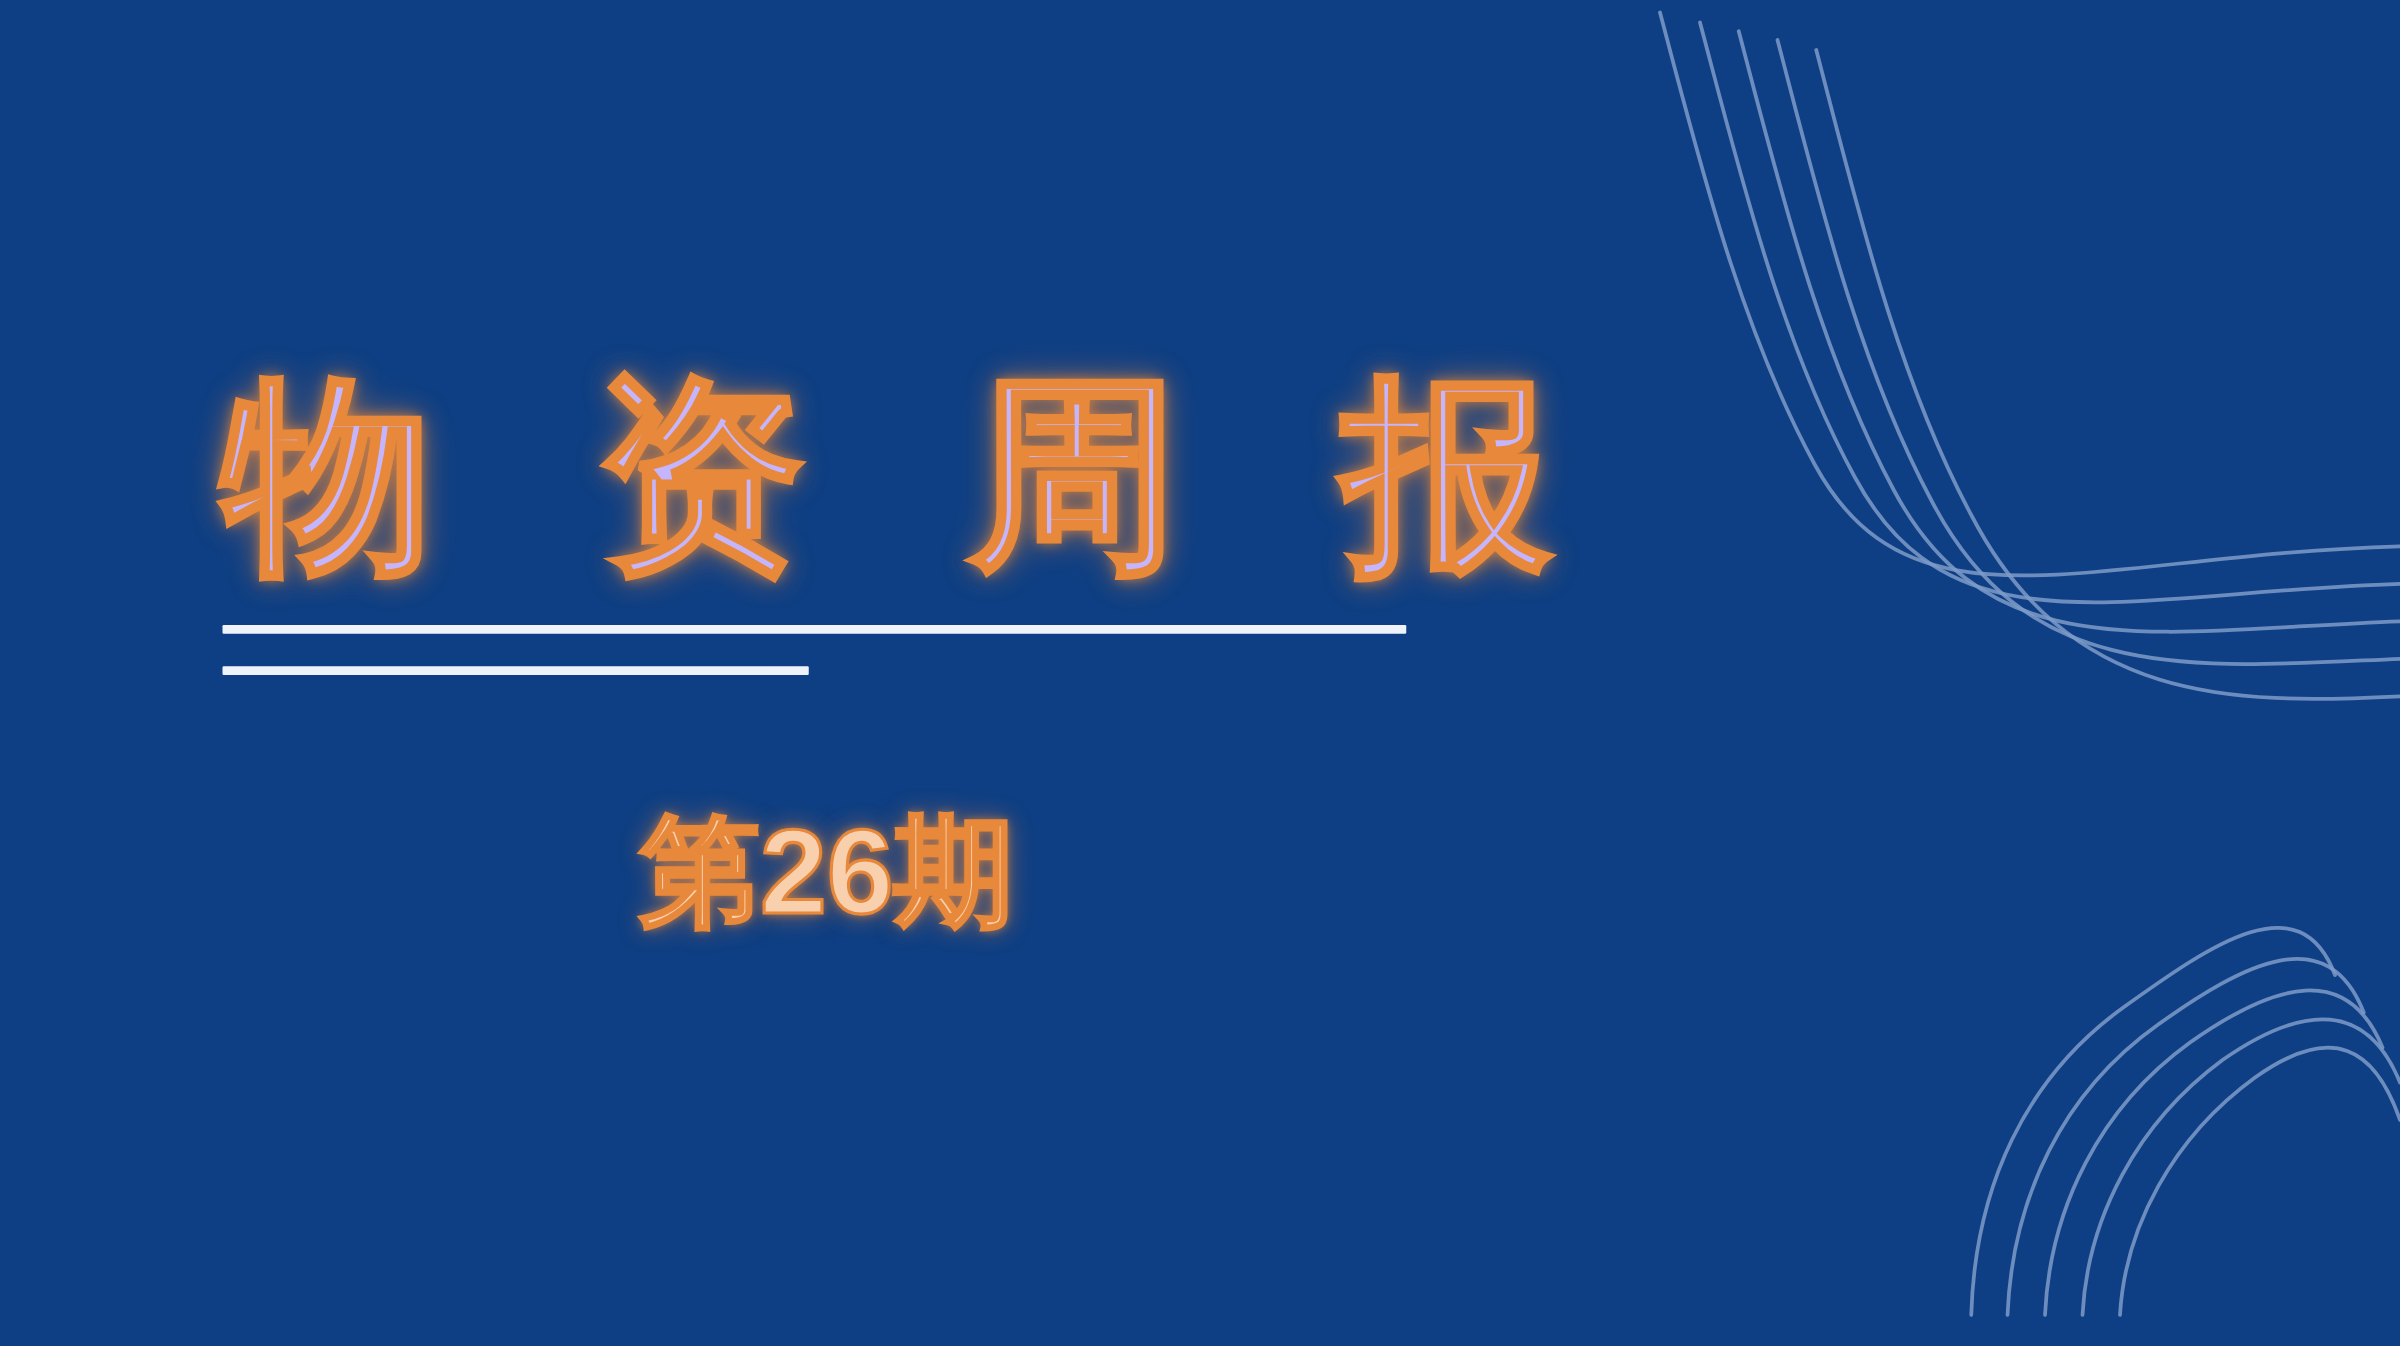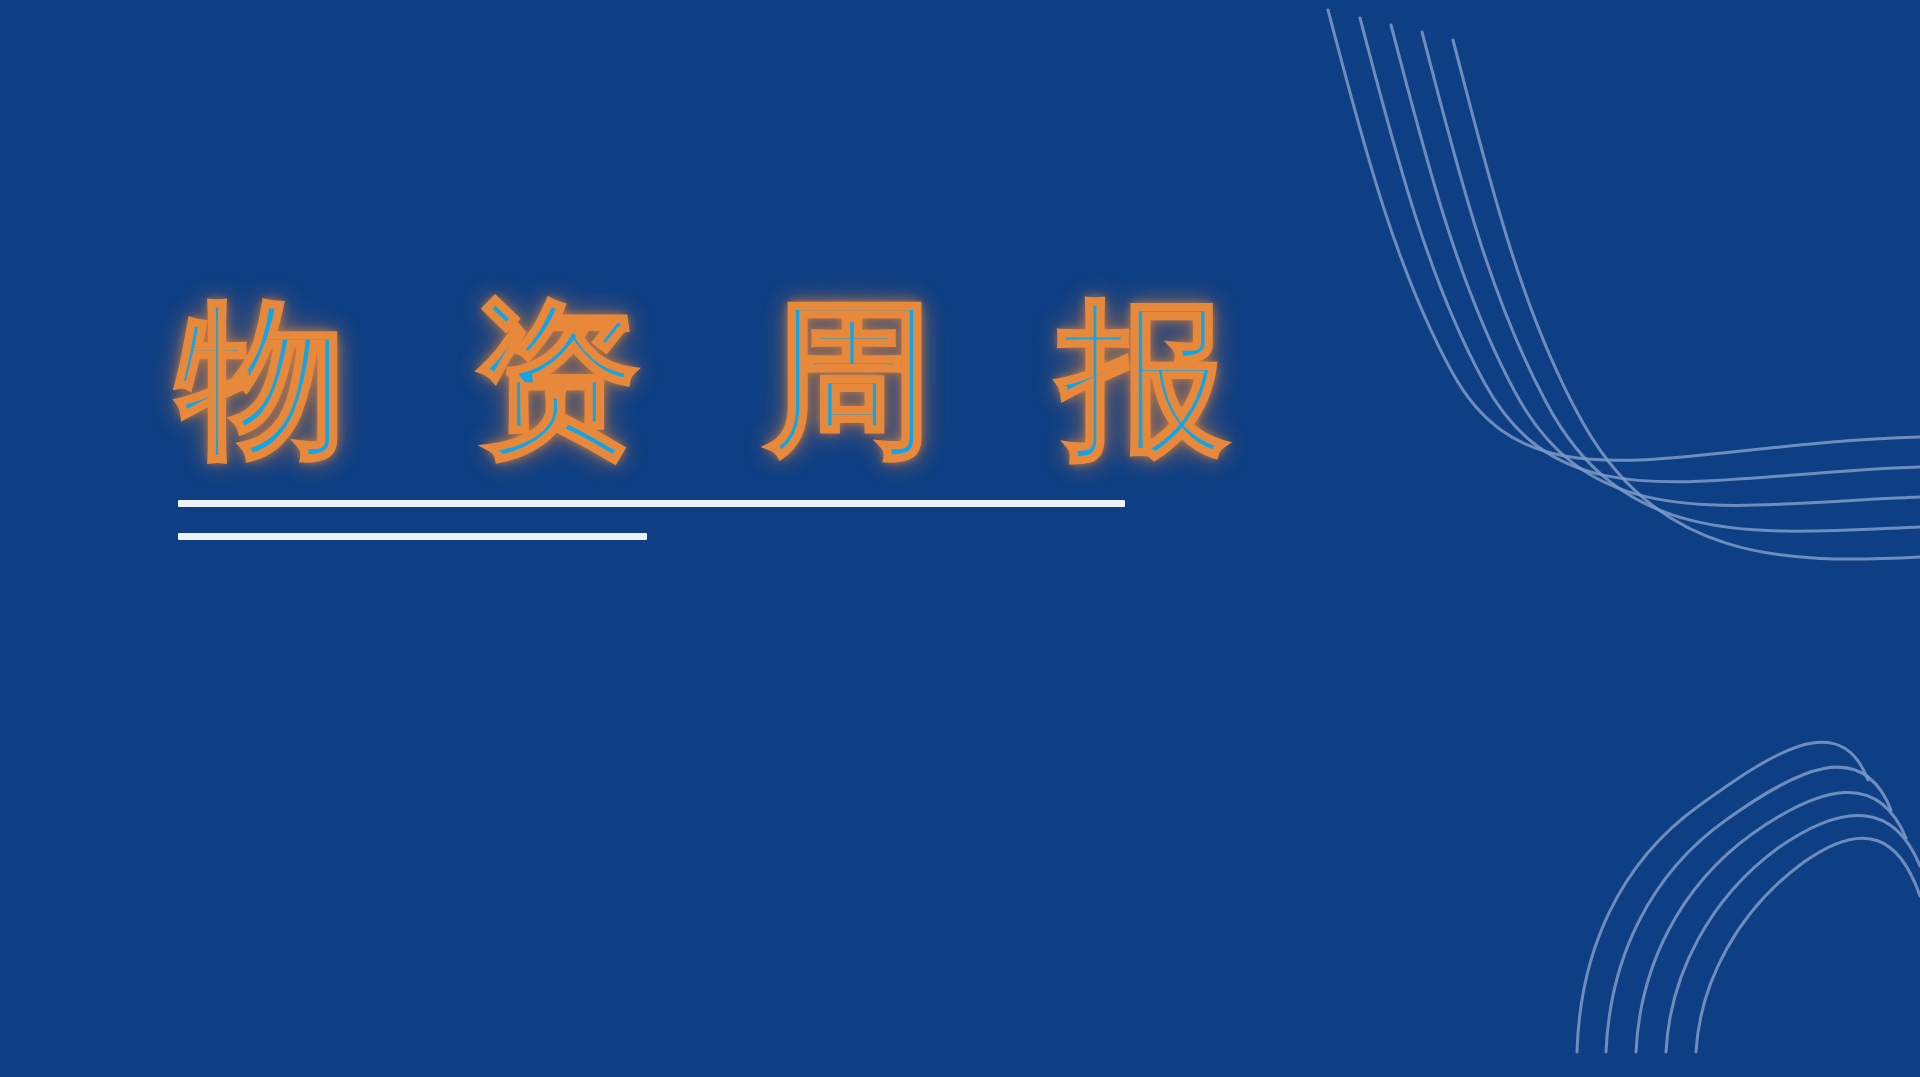--- a/index.html
+++ b/index.html
@@ -110,20 +110,21 @@
 
   <svg class="deco-svg" viewBox="0 0 1920 1077" preserveAspectRatio="none" aria-hidden="true">
     <path d="M 1577 1052 C 1580 950, 1620 862, 1700 805 C 1770 755, 1840 706, 1868 780" stroke="#7d9bc8"></path>
     <path d="M 1606 1052 C 1610 958, 1650 874, 1726 820 C 1796 770, 1862 736, 1891 810" stroke="#7d9bc8"></path>
     <path d="M 1636 1052 C 1640 966, 1680 886, 1752 834 C 1820 786, 1878 770, 1906 838" stroke="#7d9bc8"></path>
     <path d="M 1666 1052 C 1670 974, 1710 898, 1778 848 C 1844 802, 1894 802, 1920 866" stroke="#7d9bc8"></path>
     <path d="M 1696 1052 C 1700 982, 1738 910, 1804 862 C 1866 818, 1900 838, 1920 896" stroke="#7d9bc8"></path>
   </svg>
 
   <div class="title-block">
-    <h1 class="main-title" style="color: #0ea5e9; font-family: Liberation Serif, serif; -webkit-text-stroke-color: rgb(232, 136, 58);">物 资 周 报</h1>
+    <h1 class="main-title" style="color: #c4b5fd; -webkit-text-stroke-color: rgb(232, 136, 58);">物 资 周 报</h1>
   </div>
 
   <div class="rule rule-long" style="background: rgb(238, 243, 250);"></div>
   <div class="rule rule-short" style="background: rgb(238, 243, 250);"></div>
 
+  <div class="issue" style="color: rgb(249, 208, 174); -webkit-text-stroke-color: rgb(232, 136, 58);">第26期</div>
 
 </div>
 
 </body></html>

